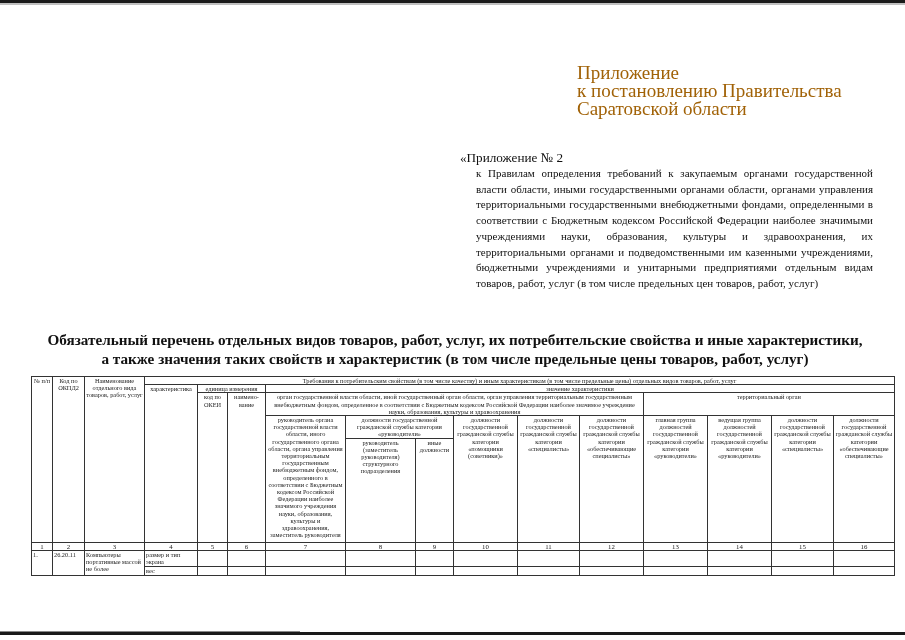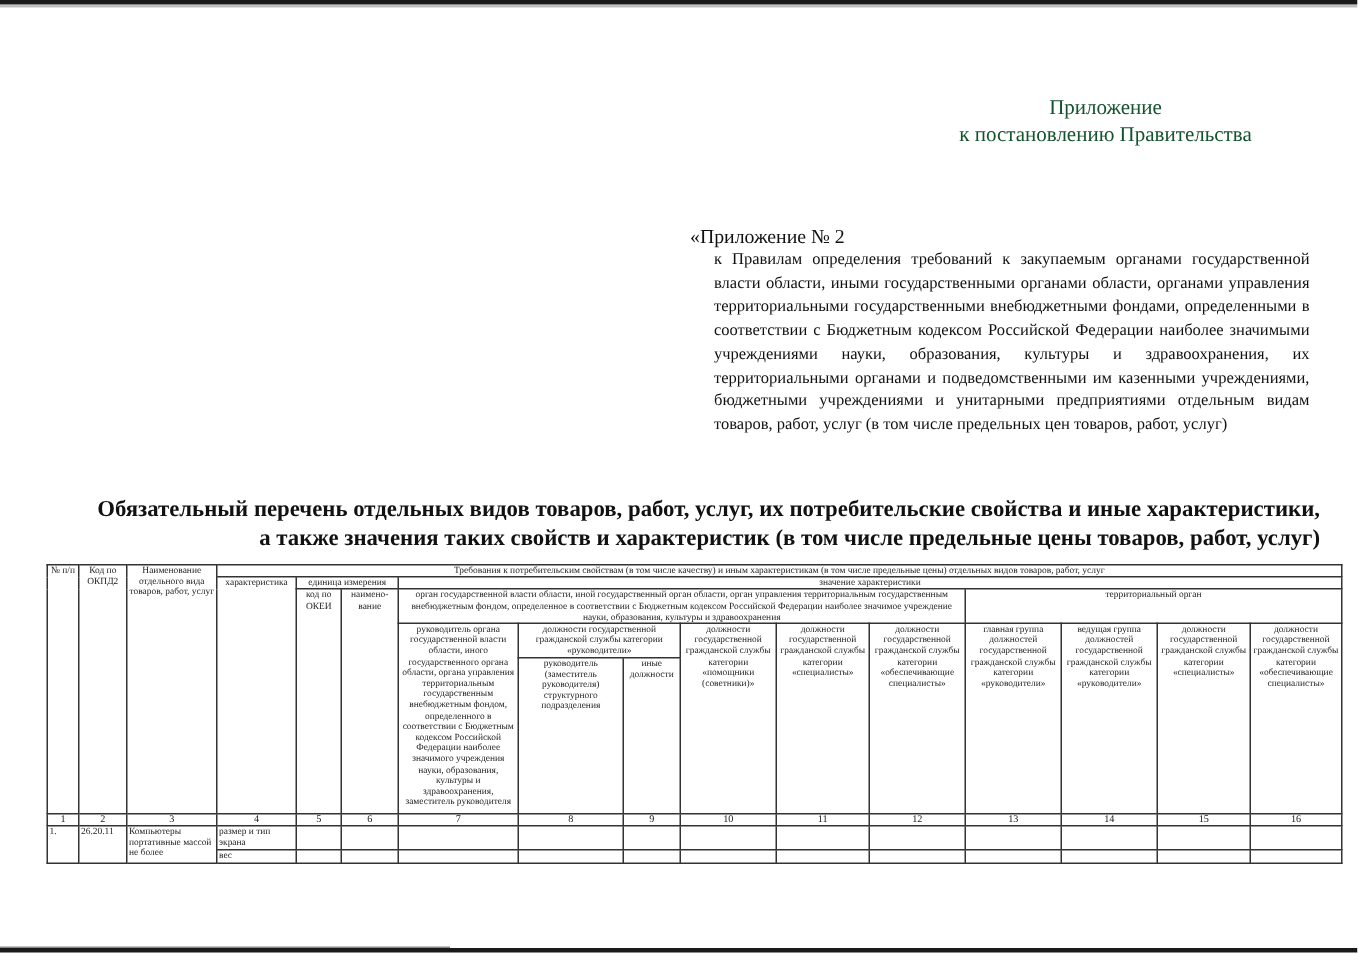--- a/index.html
+++ b/index.html
@@ -7,35 +7,35 @@
     width:905px; height:640px; background:#ffffff; position:relative; overflow:hidden;
     font-family: "Liberation Serif", "DejaVu Serif", serif; color:#111;
   }
   .scan-top { position:absolute; left:0; top:0; width:905px; height:3px; background:#1a1a1a; }
   .scan-top2 { position:absolute; left:0; top:3px; width:905px; height:2px; background:#8a8a8a; opacity:.55; }
   .scan-bottom { position:absolute; left:0; top:632px; width:905px; height:3px; background:#1a1a1a; }
   .scan-bottom2 { position:absolute; left:0; top:631px; width:300px; height:1px; background:#888; }
 
   .approval {
     position:absolute; left:577px; top:64px; width:320px;
-    font-size:14px; line-height:18px; color:#14532d;text-align:center;
+    font-size:19px; line-height:18px; color:#a16207;
   }
   .approval div { white-space:nowrap; }
 
   .annex-title {
     position:absolute; left:460px; top:150px; width:400px; 
     font-size:13.2px; line-height:16px;
   }
   .annex-body {
     position:absolute; left:476px; top:166px; width:397px;
     font-size:11px; line-height:15.7px; text-align:justify;
   }
 
   .doc-heading {
-    position:absolute; left:30px; top:330px; width:850px; text-align:right;
+    position:absolute; left:30px; top:330px; width:850px; text-align:center;
     font-weight:bold; font-size:15.2px; line-height:19px;
   }
 
   table.req {
     position:absolute; left:31px; top:376px; width:853px;
     border-collapse:collapse; table-layout:fixed;
     font-size:6.3px; line-height:7.2px; color:#222;
   }
   table.req td {
     border:1px solid #333; padding:0 1px; vertical-align:top; text-align:center;
@@ -49,20 +49,21 @@
 <body>
 
 <div class="scan-top"></div>
 <div class="scan-top2"></div>
 <div class="scan-bottom2"></div>
 <div class="scan-bottom"></div>
 
 <div class="approval">
   <div>Приложение</div>
   <div>к постановлению Правительства</div>
+  <div>Саратовской области</div>
 </div>
 
 <div class="annex-title">«Приложение № 2</div>
 <div class="annex-body">к Правилам определения требований к закупаемым органами государственной власти области, иными государственными органами области, органами управления территориальными государственными внебюджетными фондами, определенными в соответствии с Бюджетным кодексом Российской Федерации наиболее значимыми учреждениями науки, образования, культуры и здравоохранения, их территориальными органами и подведомственными им казенными учреждениями, бюджетными учреждениями и унитарными предприятиями отдельным видам товаров, работ, услуг (в том числе предельных цен товаров, работ, услуг)</div>
 
 <div class="doc-heading">
   <div>Обязательный перечень отдельных видов товаров, работ, услуг, их потребительские свойства и иные характеристики,</div>
   <div>а также значения таких свойств и характеристик (в том числе предельные цены товаров, работ, услуг)</div>
 </div>
 

